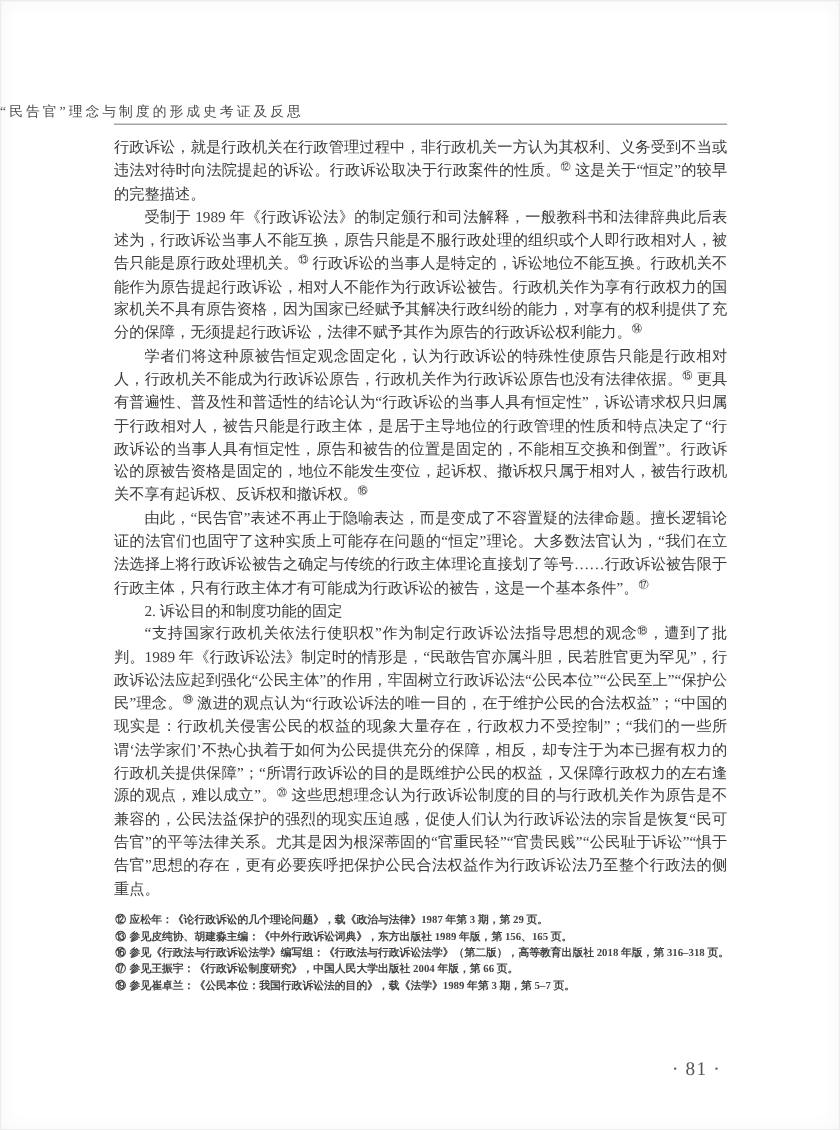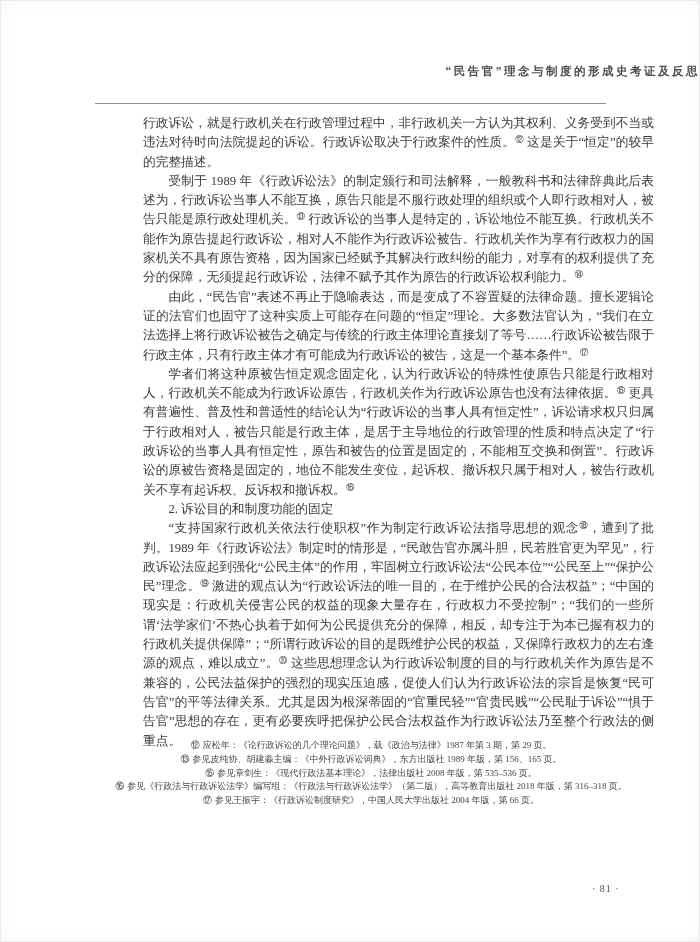--- a/index.html
+++ b/index.html
@@ -12,109 +12,107 @@
     width: 700px;
     height: 942px;
     background: #ffffff;
     box-shadow: inset 0 0 0 1px #ececec, inset 0 0 18px rgba(0,0,0,0.04);
     overflow: hidden;
     font-family: "Liberation Serif", "DejaVu Serif", serif;
     color: #3a3a3a;
   }
   .running-head {
     position: absolute;
-    top: 64px;
+    top: 86px;
     left: 0;
     width: 100%;
-    text-align: right;
+    text-align: left;
     font-size: 11.5px;
     letter-spacing: 2.5px;
     color: #4d4d4d;
-    font-weight: bold;
   }
   .header-rule {
     position: absolute;
     top: 103px;
     left: 95px;
     width: 511px;
     border-top: 1px solid #8f8f8f;
   }
   .article-body {
     position: absolute;
     top: 114px;
     left: 95px;
     width: 511px;
     font-size: 12.7px;
     line-height: 19.3px;
     text-align: justify;
     color: #3b3b3b;
-    margin-left: 48px;
   }
   .article-body p {
     margin: 0;
   }
   .article-body p.indent {
     text-indent: 2em;
   }
   sup.fnref {
     font-size: 8.5px;
     line-height: 0;
     vertical-align: 4px;
     letter-spacing: 0;
   }
   .footnotes {
     position: absolute;
-    top: 739px;
+    top: 760px;
     left: 96px;
     width: 550px;
     font-size: 9px;
     line-height: 13.8px;
     color: #454545;
-    text-align: center;
+    text-align: left;
+    font-weight: bold;
   }
   .fn-item {
     margin: 0;
     padding-left: 14px;
     text-indent: -14px;
   }
   .fn-marker {
     margin-right: 3px;
     font-size: 9px;
   }
   .page-number {
     position: absolute;
     top: 883px;
     left: 560px;
-    font-size: 10px;
+    font-size: 16px;
     letter-spacing: 1px;
     color: #555555;
-    margin-left: 32px;
   }
 </style>
 </head>
 <body>
 
 <div class="page">
 
   <div class="running-head">“民告官”理念与制度的形成史考证及反思</div>
 
   <div class="header-rule"></div>
 
   <div class="article-body" id="article-body">
       <p class="">行政诉讼，就是行政机关在行政管理过程中，非行政机关一方认为其权利、义务受到不当或违法对待时向法院提起的诉讼。行政诉讼取决于行政案件的性质。<sup class="fnref">⑫</sup> 这是关于“恒定”的较早的完整描述。</p>
       <p class="indent">受制于 1989 年《行政诉讼法》的制定颁行和司法解释，一般教科书和法律辞典此后表述为，行政诉讼当事人不能互换，原告只能是不服行政处理的组织或个人即行政相对人，被告只能是原行政处理机关。<sup class="fnref">⑬</sup> 行政诉讼的当事人是特定的，诉讼地位不能互换。行政机关不能作为原告提起行政诉讼，相对人不能作为行政诉讼被告。行政机关作为享有行政权力的国家机关不具有原告资格，因为国家已经赋予其解决行政纠纷的能力，对享有的权利提供了充分的保障，无须提起行政诉讼，法律不赋予其作为原告的行政诉讼权利能力。<sup class="fnref">⑭</sup></p>
+      <p class="indent">学者们将这种原被告恒定观念固定化，认为行政诉讼的特殊性使原告只能是行政相对人，行政机关不能成为行政诉讼原告，行政机关作为行政诉讼原告也没有法律依据。<sup class="fnref">⑮</sup> 更具有普遍性、普及性和普适性的结论认为“行政诉讼的当事人具有恒定性”，诉讼请求权只归属于行政相对人，被告只能是行政主体，是居于主导地位的行政管理的性质和特点决定了“行政诉讼的当事人具有恒定性，原告和被告的位置是固定的，不能相互交换和倒置”。行政诉讼的原被告资格是固定的，地位不能发生变位，起诉权、撤诉权只属于相对人，被告行政机关不享有起诉权、反诉权和撤诉权。<sup class="fnref">⑯</sup></p>
       <p class="indent">由此，“民告官”表述不再止于隐喻表达，而是变成了不容置疑的法律命题。擅长逻辑论证的法官们也固守了这种实质上可能存在问题的“恒定”理论。大多数法官认为，“我们在立法选择上将行政诉讼被告之确定与传统的行政主体理论直接划了等号……行政诉讼被告限于行政主体，只有行政主体才有可能成为行政诉讼的被告，这是一个基本条件”。<sup class="fnref">⑰</sup></p>
-      <p class="indent">学者们将这种原被告恒定观念固定化，认为行政诉讼的特殊性使原告只能是行政相对人，行政机关不能成为行政诉讼原告，行政机关作为行政诉讼原告也没有法律依据。<sup class="fnref">⑮</sup> 更具有普遍性、普及性和普适性的结论认为“行政诉讼的当事人具有恒定性”，诉讼请求权只归属于行政相对人，被告只能是行政主体，是居于主导地位的行政管理的性质和特点决定了“行政诉讼的当事人具有恒定性，原告和被告的位置是固定的，不能相互交换和倒置”。行政诉讼的原被告资格是固定的，地位不能发生变位，起诉权、撤诉权只属于相对人，被告行政机关不享有起诉权、反诉权和撤诉权。<sup class="fnref">⑯</sup></p>
       <p class="indent">2. 诉讼目的和制度功能的固定</p>
       <p class="indent">“支持国家行政机关依法行使职权”作为制定行政诉讼法指导思想的观念<sup class="fnref">⑱</sup>，遭到了批判。1989 年《行政诉讼法》制定时的情形是，“民敢告官亦属斗胆，民若胜官更为罕见”，行政诉讼法应起到强化“公民主体”的作用，牢固树立行政诉讼法“公民本位”“公民至上”“保护公民”理念。<sup class="fnref">⑲</sup> 激进的观点认为“行政讼诉法的唯一目的，在于维护公民的合法权益”；“中国的现实是：行政机关侵害公民的权益的现象大量存在，行政权力不受控制”；“我们的一些所谓‘法学家们’不热心执着于如何为公民提供充分的保障，相反，却专注于为本已握有权力的行政机关提供保障”；“所谓行政诉讼的目的是既维护公民的权益，又保障行政权力的左右逢源的观点，难以成立”。<sup class="fnref">⑳</sup> 这些思想理念认为行政诉讼制度的目的与行政机关作为原告是不兼容的，公民法益保护的强烈的现实压迫感，促使人们认为行政诉讼法的宗旨是恢复“民可告官”的平等法律关系。尤其是因为根深蒂固的“官重民轻”“官贵民贱”“公民耻于诉讼”“惧于告官”思想的存在，更有必要疾呼把保护公民合法权益作为行政诉讼法乃至整个行政法的侧重点。</p>
     </div>
 
   <div class="footnotes" id="footnotes">
       <p class="fn-item"><span class="fn-marker">⑫</span><span class="fn-text">应松年：《论行政诉讼的几个理论问题》，载《政治与法律》1987 年第 3 期，第 29 页。</span></p>
       <p class="fn-item"><span class="fn-marker">⑬</span><span class="fn-text">参见皮纯协、胡建淼主编：《中外行政诉讼词典》，东方出版社 1989 年版，第 156、165 页。</span></p>
-      <p class="fn-item"><span class="fn-marker">⑮</span><span class="fn-text">参见章剑生：《现代行政法基本理论》，法律出版社 2008 年版，第 535–536 页。</span></p>
       <p class="fn-item"><span class="fn-marker">⑯</span><span class="fn-text">参见《行政法与行政诉讼法学》编写组：《行政法与行政诉讼法学》（第二版），高等教育出版社 2018 年版，第 316–318 页。</span></p>
       <p class="fn-item"><span class="fn-marker">⑰</span><span class="fn-text">参见王振宇：《行政诉讼制度研究》，中国人民大学出版社 2004 年版，第 66 页。</span></p>
+      <p class="fn-item"><span class="fn-marker">⑲</span><span class="fn-text">参见崔卓兰：《公民本位：我国行政诉讼法的目的》，载《法学》1989 年第 3 期，第 5–7 页。</span></p>
     </div>
 
   <div class="page-number">· 81 ·</div>
 
 </div>
 
 </body></html>

